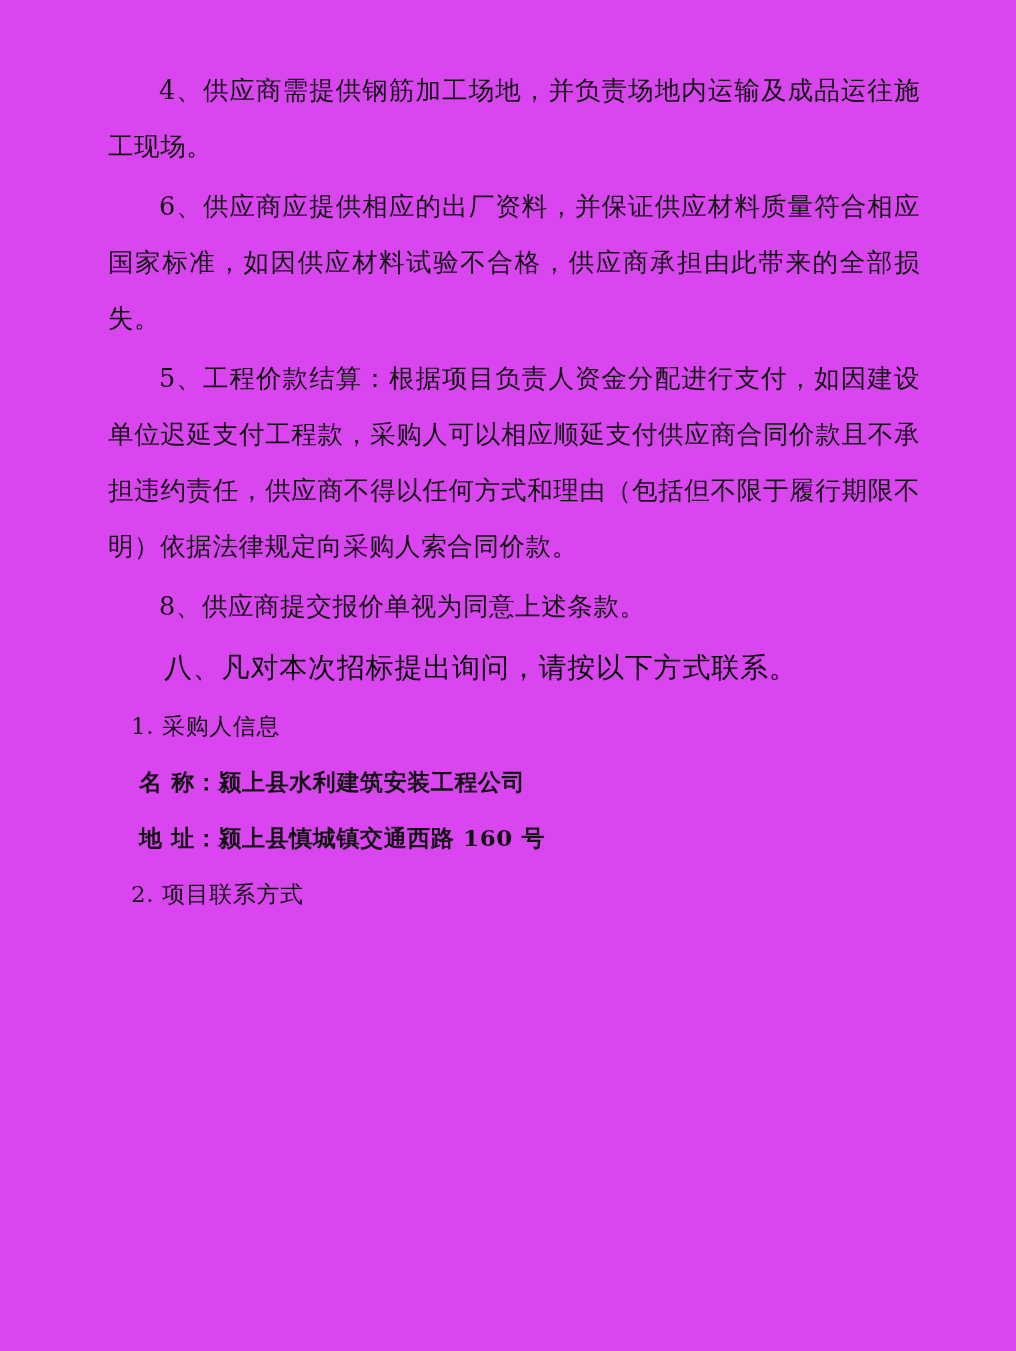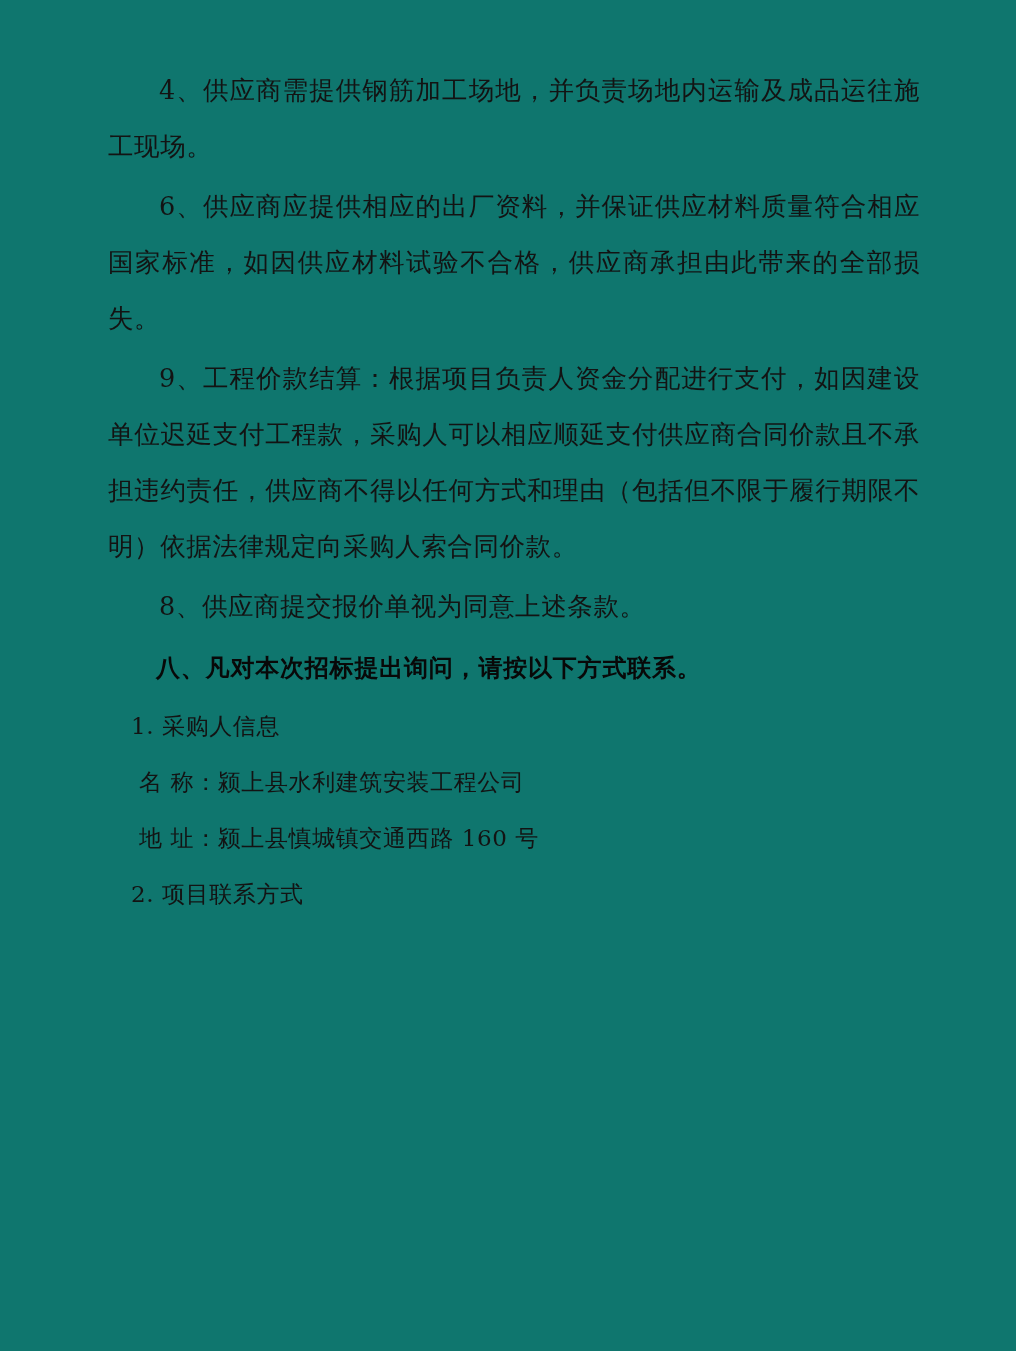--- a/index.html
+++ b/index.html
@@ -11,63 +11,64 @@
     width: 1016px;
     height: 1351px;
     font-family: "DejaVu Serif", "Liberation Serif", serif;
     color: #101010;
     overflow: hidden;
   }
   .page {
     position: relative;
     width: 1016px;
     height: 1351px;
-    background: #0f766e;
+    background: #d946ef;
     box-sizing: border-box;
     padding: 62px 96px 0 108px;
   }
   .para {
     font-size: 25.5px;
     line-height: 56px;
     text-align: justify;
     text-justify: inter-ideograph;
     letter-spacing: 0.6px;
     margin: 0 0 4px 0;
     text-indent: 2em;
     color: #131313;
   }
   .heading {
-    font-size: 24px;
+    font-size: 28px;
     line-height: 56px;
-    font-weight: bold;
+    font-weight: normal;
     letter-spacing: 0.8px;
     margin: 6px 0 2px 0;
     text-indent: 2em;
     color: #080808;
   }
   .info-line {
     font-size: 23px;
     line-height: 56px;
     letter-spacing: 0.6px;
     margin: 0;
     text-indent: 1em;
     color: #131313;
   }
   .info-line.sub {
     text-indent: 1.35em;
+    font-weight: bold;
   }
 </style>
 </head>
 <body>
 
 <div class="page">
 
   <p class="para">4、供应商需提供钢筋加工场地，并负责场地内运输及成品运往施工现场。</p>
   <p class="para">6、供应商应提供相应的出厂资料，并保证供应材料质量符合相应国家标准，如因供应材料试验不合格，供应商承担由此带来的全部损失。</p>
-  <p class="para">9、工程价款结算：根据项目负责人资金分配进行支付，如因建设单位迟延支付工程款，采购人可以相应顺延支付供应商合同价款且不承担违约责任，供应商不得以任何方式和理由（包括但不限于履行期限不明）依据法律规定向采购人索合同价款。</p>
+  <p class="para">5、工程价款结算：根据项目负责人资金分配进行支付，如因建设单位迟延支付工程款，采购人可以相应顺延支付供应商合同价款且不承担违约责任，供应商不得以任何方式和理由（包括但不限于履行期限不明）依据法律规定向采购人索合同价款。</p>
   <p class="para">8、供应商提交报价单视为同意上述条款。</p>
 
   <h2 class="heading">八、凡对本次招标提出询问，请按以下方式联系。</h2>
 
   <p class="info-line">1. 采购人信息</p>
   <p class="info-line sub">名 称：颍上县水利建筑安装工程公司</p>
   <p class="info-line sub">地 址：颍上县慎城镇交通西路 160 号</p>
 
   <p class="info-line">2. 项目联系方式</p>
 

